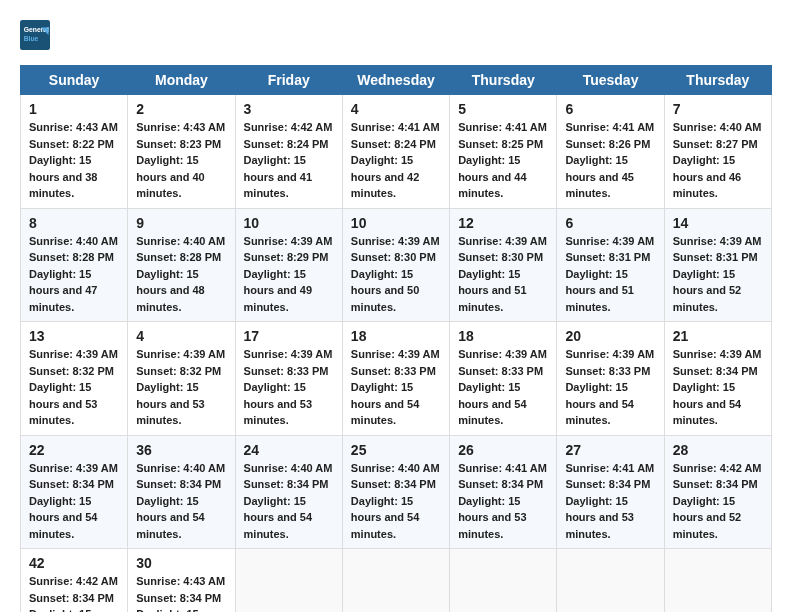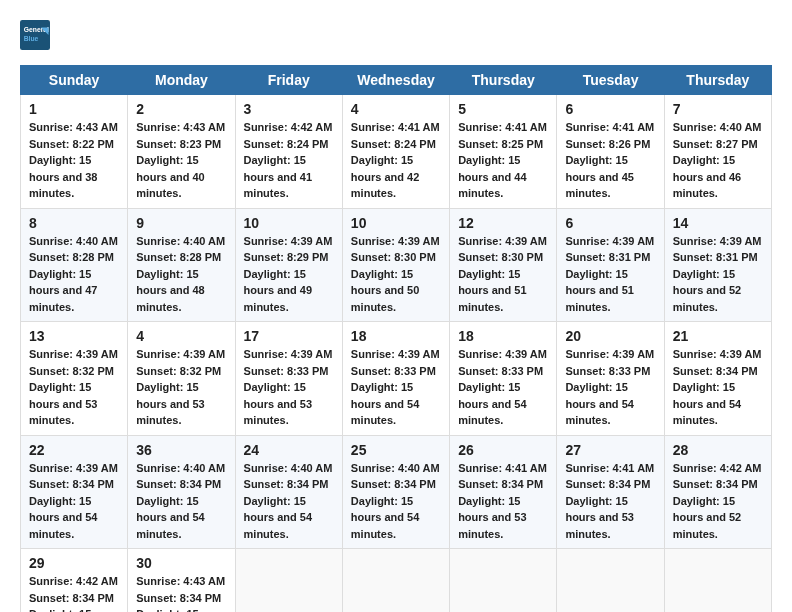--- a/index.html
+++ b/index.html
@@ -354,21 +354,21 @@
         <span class="day-number">28</span>
         <div class="day-info">
           Sunrise: 4:42 AM<br>
           Sunset: 8:34 PM<br>
           Daylight: 15 hours and 52 minutes.
         </div>
       </td>
       </tr>
       <tr>
         <td>
-        <span class="day-number">29</span>
+        <span class="day-number">42</span>
         <div class="day-info">
           Sunrise: 4:42 AM<br>
           Sunset: 8:34 PM<br>
           Daylight: 15 hours and 52 minutes.
         </div>
       </td>
         <td>
         <span class="day-number">30</span>
         <div class="day-info">
           Sunrise: 4:43 AM<br>

